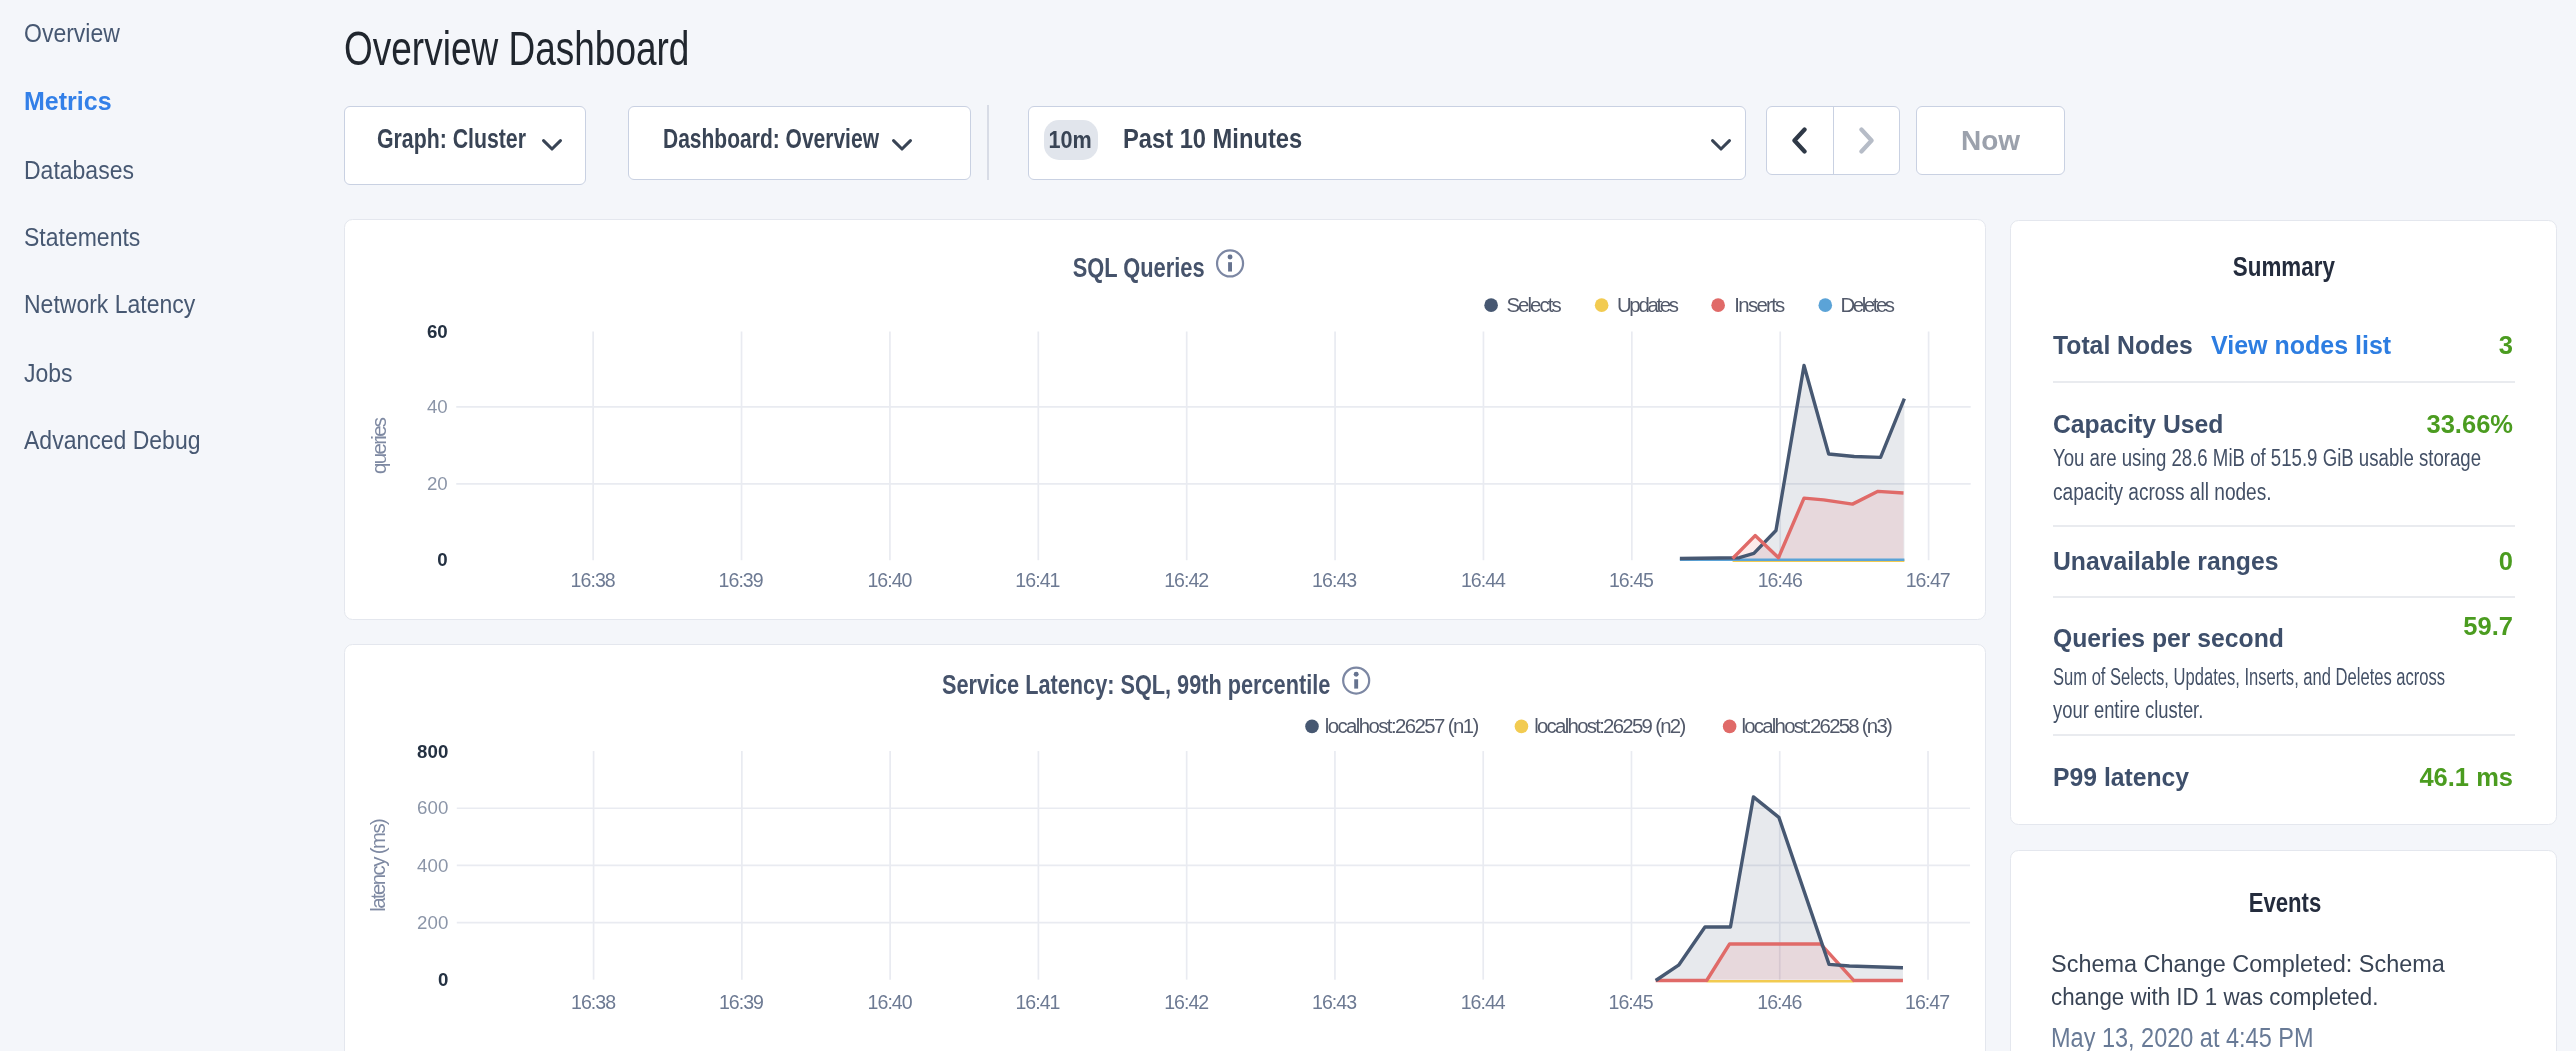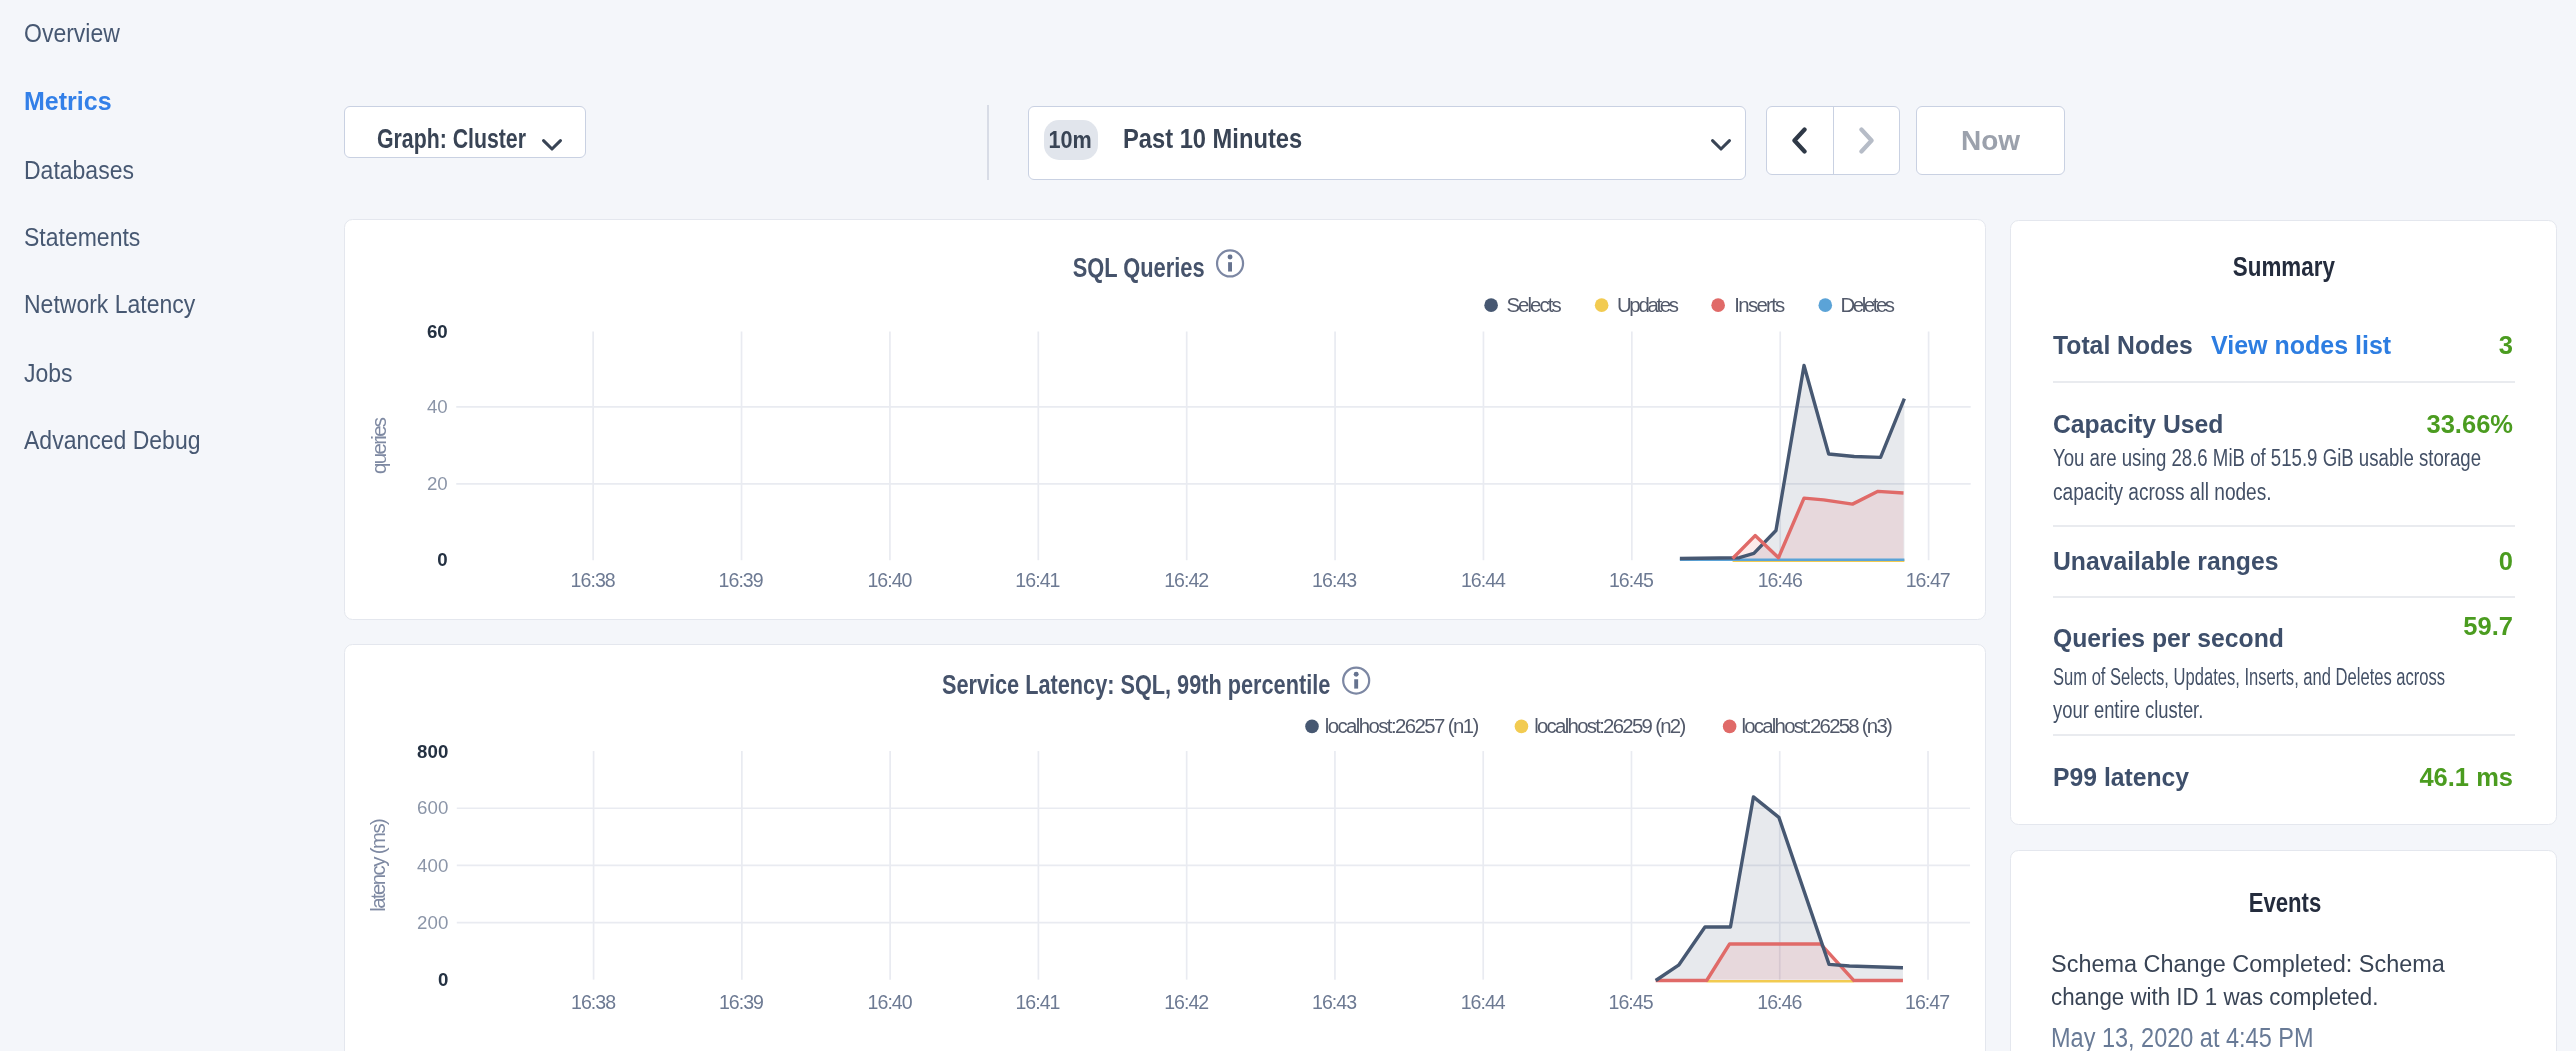--- a/index.html
+++ b/index.html
@@ -25,24 +25,31 @@
   <div class="nav">
     <a class="abs" style="top:18.7px;">Overview</a>
     <a class="abs active" style="top:87px;text-align:center;">Metrics</a>
     <a class="abs" style="top:156px;">Databases</a>
     <a class="abs" style="top:223px;">Statements</a>
     <a class="abs" style="top:290px;">Network Latency</a>
     <a class="abs" style="top:359px;">Jobs</a>
     <a class="abs" style="top:426px;">Advanced Debug</a>
   </div>
 
-
-  <div class="ctl" style="left:344px; top:106px; width:242px; height:52px;">
+  <div class="abs" style="left:344px; top:20.4px; font-size:49px; color:#20262e;"><span class="sq" style="transform:scaleX(0.755);">Overview Dashboard</span></div>
+
+  <div class="ctl" style="left:344px; top:106px; width:242px; height:79px;">
     <span class="abs ctl-label" style="left:32px; top:17px;"><span class="sq" style="transform:scaleX(0.788);">Graph: Cluster</span></span>
     <svg class="abs" style="left:196px; top:31px;" width="22" height="13.6" viewBox="0 0 26 16">
+        <polyline points="3,3 13,13 23,3" fill="none" stroke="#394455" stroke-width="3.6" stroke-linecap="round" stroke-linejoin="round"></polyline>
+      </svg>
+  </div>
+  <div class="ctl" style="left:628px; top:106px; width:343px; height:74px;">
+    <span class="abs ctl-label" style="left:34px; top:17px;"><span class="sq" style="transform:scaleX(0.778);">Dashboard: Overview</span></span>
+    <svg class="abs" style="left:262px; top:31px;" width="22" height="13.6" viewBox="0 0 26 16">
         <polyline points="3,3 13,13 23,3" fill="none" stroke="#394455" stroke-width="3.6" stroke-linecap="round" stroke-linejoin="round"></polyline>
       </svg>
   </div>
   <div class="abs" style="left:987px; top:105px; width:1.7px; height:75px; background:#d8dce6;"></div>
 
   <div class="ctl" style="left:1028px; top:106px; width:718px; height:74px;">
     <div class="abs" style="left:14.5px; top:12.8px; width:54px; height:40px; background:#e1e5ec; border-radius:15px; text-align:center; font-size:24px; font-weight:bold; color:#394455; line-height:40px;"><span class="sq" style="transform:scaleX(0.9); transform-origin:center;">10m</span></div>
     <div class="abs ctl-label" style="left:94px; top:17px;"><span class="sq" style="transform:scaleX(0.878);">Past 10 Minutes</span></div>
     <svg class="abs" style="left:681px; top:31px;" width="22" height="13.6" viewBox="0 0 26 16">
         <polyline points="3,3 13,13 23,3" fill="none" stroke="#394455" stroke-width="3.6" stroke-linecap="round" stroke-linejoin="round"></polyline>

